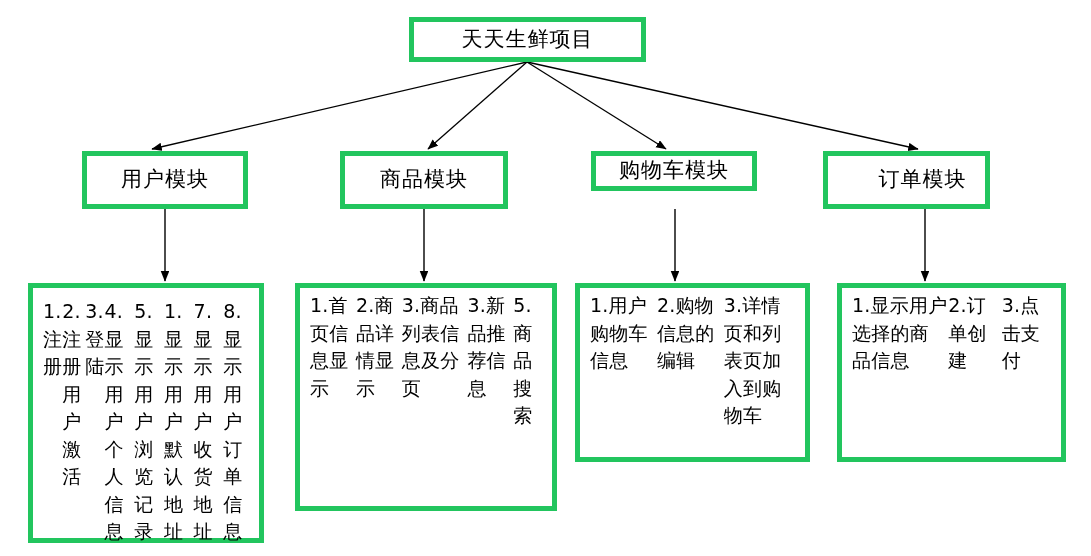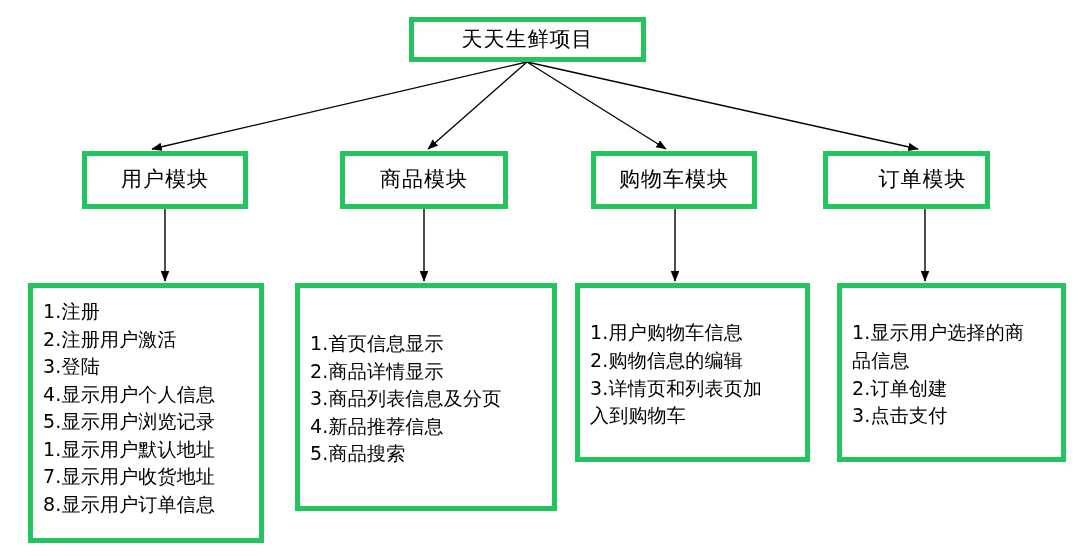--- a/index.html
+++ b/index.html
@@ -36,21 +36,21 @@
     display: flex;
     align-items: center;
     justify-content: center;
     text-align: center;
     font-size: 21px;
     line-height: 1.2;
     letter-spacing: 1px;
   }
   .node-list {
     display: flex;
-    flex-direction: column;
+    flex-direction: row;
     justify-content: center;
     padding: 4px 6px 0 10px;
   }
   .node-list.align-top {
     justify-content: flex-start;
     padding-top: 10px;
   }
   .list-item {
     font-size: 19px;
     line-height: 1.45;
@@ -58,21 +58,21 @@
     letter-spacing: 0.2px;
   }
   #root-node {
     left: 409px;
     top: 17px;
     width: 237px;
     height: 45px;
   }
   #module-user      { left: 82px;  top: 151px; width: 166px; height: 58px; }
   #module-product   { left: 340px; top: 151px; width: 168px; height: 58px; }
-  #module-cart      { left: 591px; top: 151px; width: 166px; height: 58px; }
+  #module-cart      { left: 591px; top: 151px; width: 166px; height: 40px; }
   #module-order     { left: 823px; top: 151px; width: 167px; height: 58px; padding-left: 32px; }
   #detail-user      { left: 28px;  top: 283px; width: 236px; height: 260px; }
   #detail-product   { left: 295px; top: 283px; width: 262px; height: 228px; }
   #detail-cart      { left: 575px; top: 283px; width: 235px; height: 179px; }
   #detail-order     { left: 837px; top: 283px; width: 229px; height: 179px; }
 </style>
 </head>
 <body>
 
 <div id="diagram-root">
@@ -127,21 +127,21 @@
     <div class="list-item">5.显示用户浏览记录</div>
     <div class="list-item">1.显示用户默认地址</div>
     <div class="list-item">7.显示用户收货地址</div>
     <div class="list-item">8.显示用户订单信息</div>
   </div>
 
   <div class="node node-list" id="detail-product">
     <div class="list-item">1.首页信息显示</div>
     <div class="list-item">2.商品详情显示</div>
     <div class="list-item">3.商品列表信息及分页</div>
-    <div class="list-item">4.新品推荐信息</div>
+    <div class="list-item">3.新品推荐信息</div>
     <div class="list-item">5.商品搜索</div>
   </div>
 
   <div class="node node-list" id="detail-cart">
     <div class="list-item">1.用户购物车信息</div>
     <div class="list-item">2.购物信息的编辑</div>
     <div class="list-item">3.详情页和列表页加
 入到购物车</div>
   </div>
 

